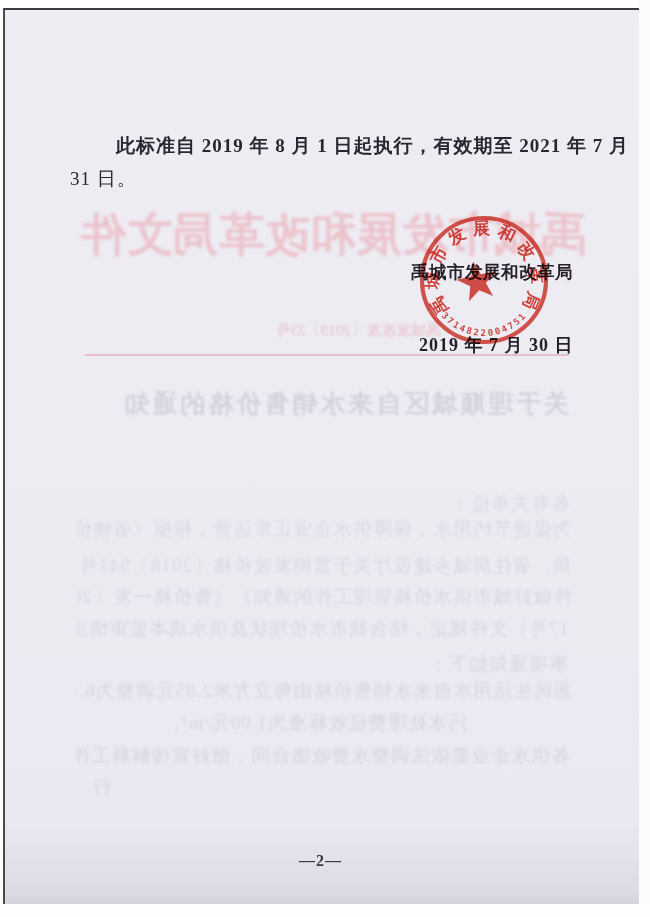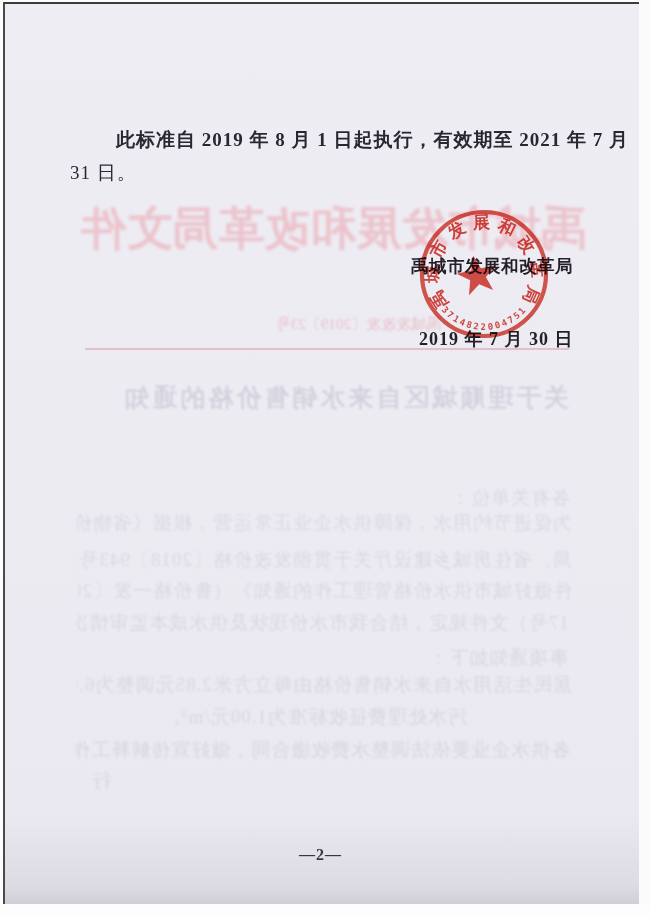--- a/index.html
+++ b/index.html
@@ -2,21 +2,21 @@
 <html><head>
 <meta charset="utf-8">
 <style>
   html,body{margin:0;padding:0;}
   body{
     width:650px;height:917px;position:relative;overflow:hidden;
     background:#fdfdfd;
     font-family:"Liberation Serif","DejaVu Serif",serif;
   }
   .scan-page{
-    position:absolute;left:3px;top:2px;width:636px;height:901px;
+    position:absolute;left:3px;top:8px;width:636px;height:901px;
     background:linear-gradient(180deg,#efedf4 0%,#edebf2 55%,#eae8f0 90%,#dcdae2 98%,#cfcdd5 100%);
     border-top:2px solid #3c3c3c;
     border-left:2px solid #4a4a4a;
     overflow:hidden;
   }
   .edge-right{position:absolute;right:0;top:0;width:11px;height:917px;background:#fbfbfc;}
   .edge-bottom{position:absolute;left:0;bottom:0;width:650px;height:13px;background:#fdfdfd;}
 
   .body-text{
     position:absolute;color:#2b2731;

